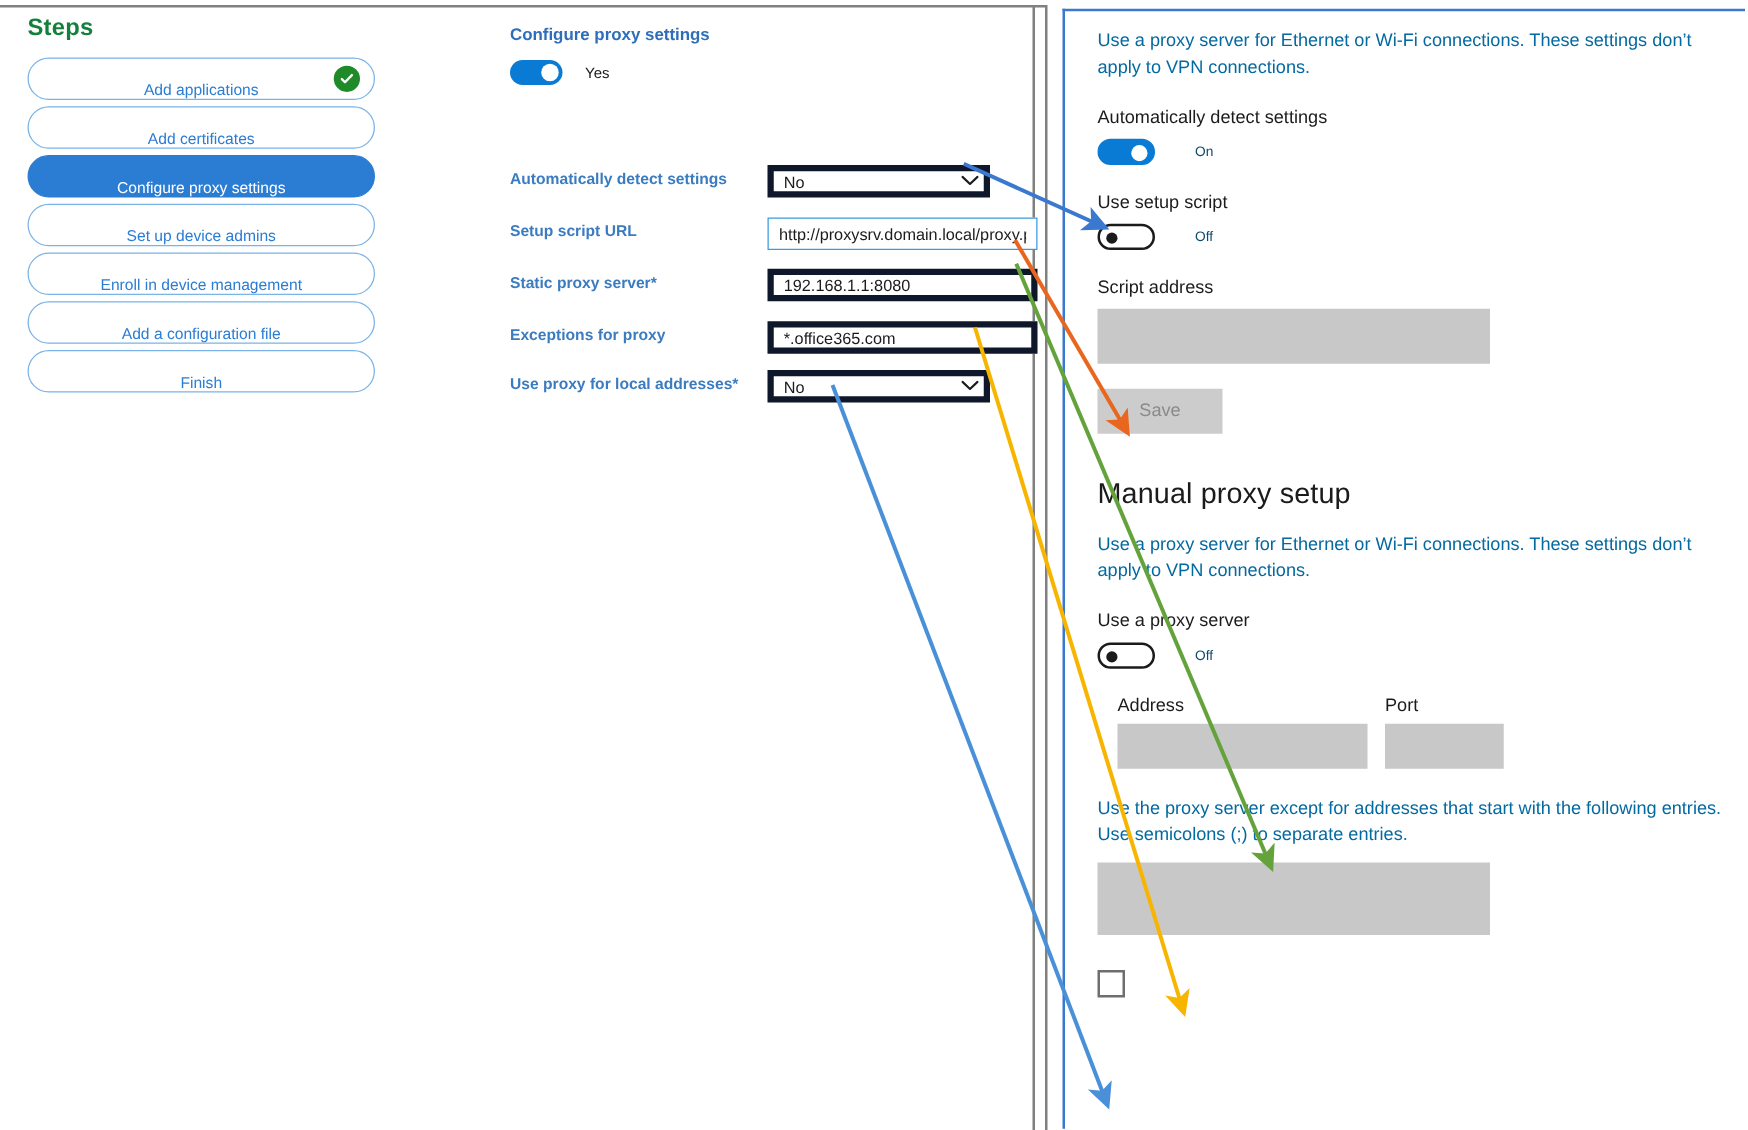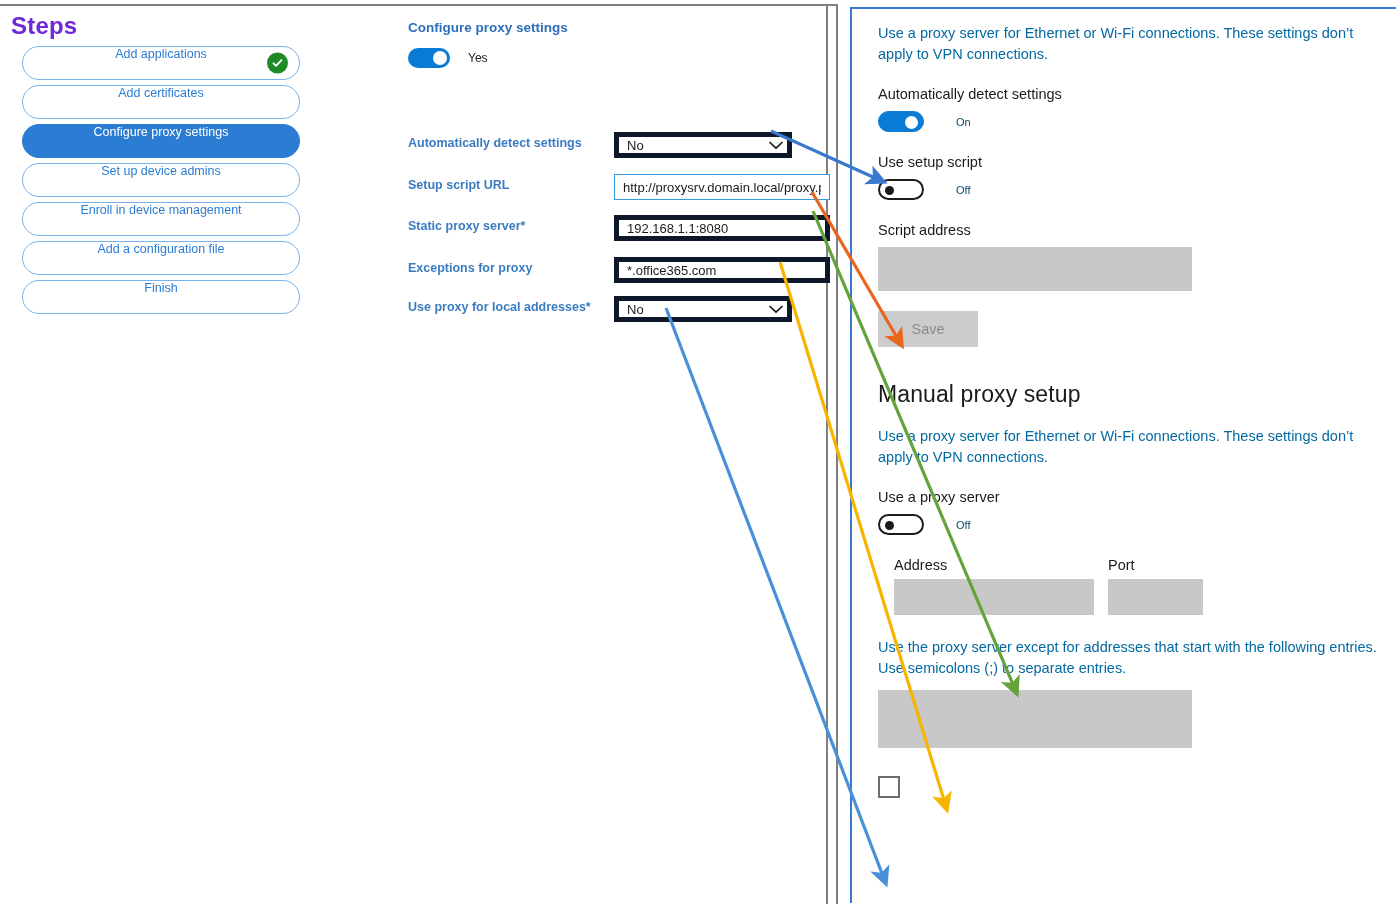--- a/index.html
+++ b/index.html
@@ -18,30 +18,30 @@
     position:absolute; left:0; top:4px; width:836px; height:2px;
     background:#808080;
   }
   
   .vsep-a{position:absolute; left:826px; top:4px; width:2px; height:900px; background:#808080;}
   .vsep-b{position:absolute; left:836px; top:4px; width:2px; height:900px; background:#808080;}
 
   
   .steps-panel{position:absolute; left:0px; top:6px; width:336px; height:330px;}
   .steps-title{
-    position:absolute; left:11px; top:6px;
-    font-size:24px; font-weight:bold; color:#6d28d9; letter-spacing:.2px;
+    position:absolute; left:22px; top:6px;
+    font-size:19px; font-weight:bold; color:#15803d; letter-spacing:.2px;
   }
   .step-list{position:absolute; left:22px; top:40px; width:278px;}
   .step{
     position:relative;
     height:34px; margin-bottom:5px;
     border:1px solid #7ab3e8; border-radius:17px;
     background:#ffffff;
-    display:flex; align-items:flex-start; justify-content:center;
+    display:flex; align-items:flex-end; justify-content:center;
     font-size:12.5px; color:#2b7cd3;
     box-sizing:border-box;
   }
   .step.active{
     background:#2b7cd3; border-color:#2b7cd3; color:#ffffff;
   }
   .step .check{
     position:absolute; right:11px; top:50%; transform:translateY(-50%);
     width:21px; height:21px; border-radius:50%;
     background:#1f8a28;

